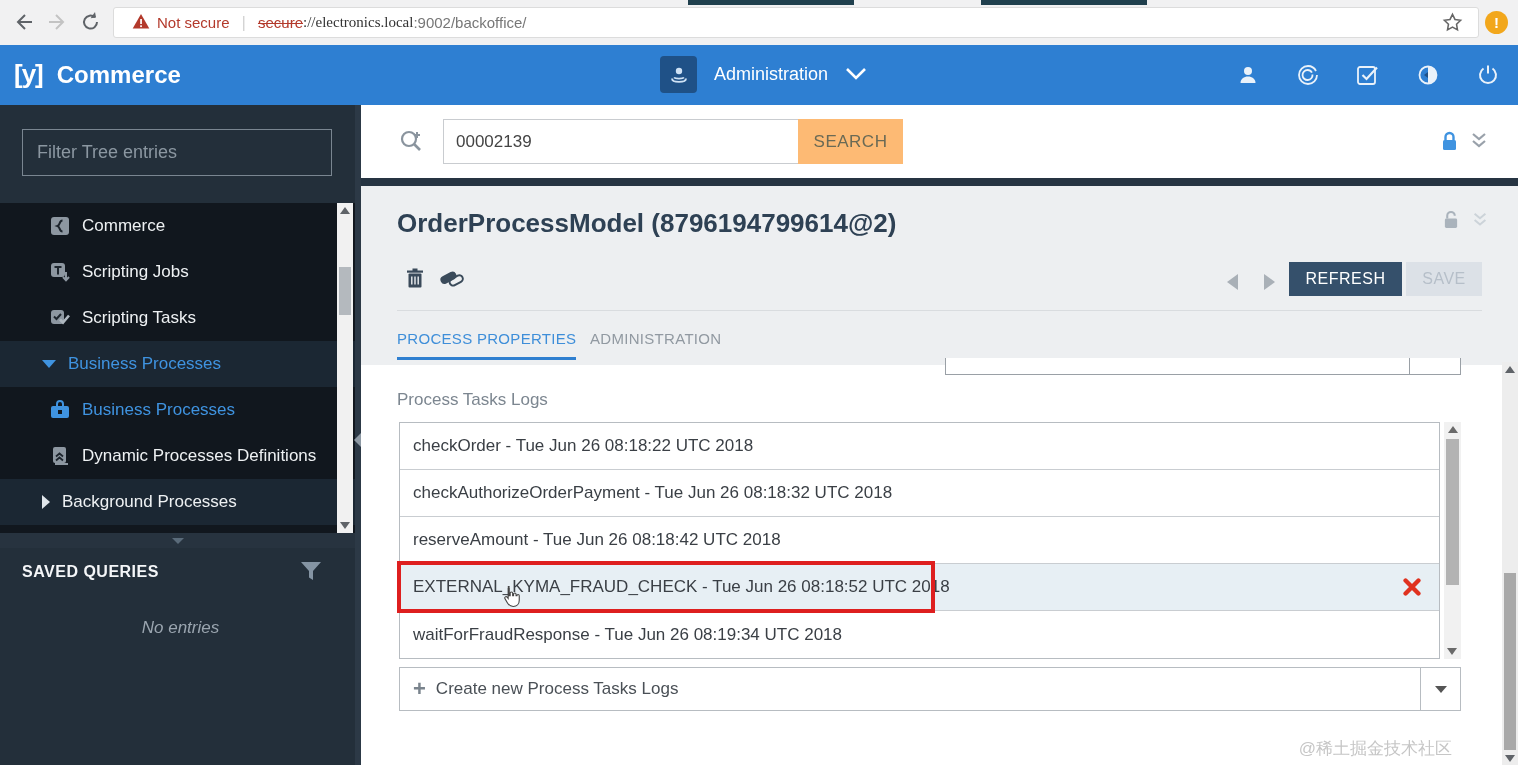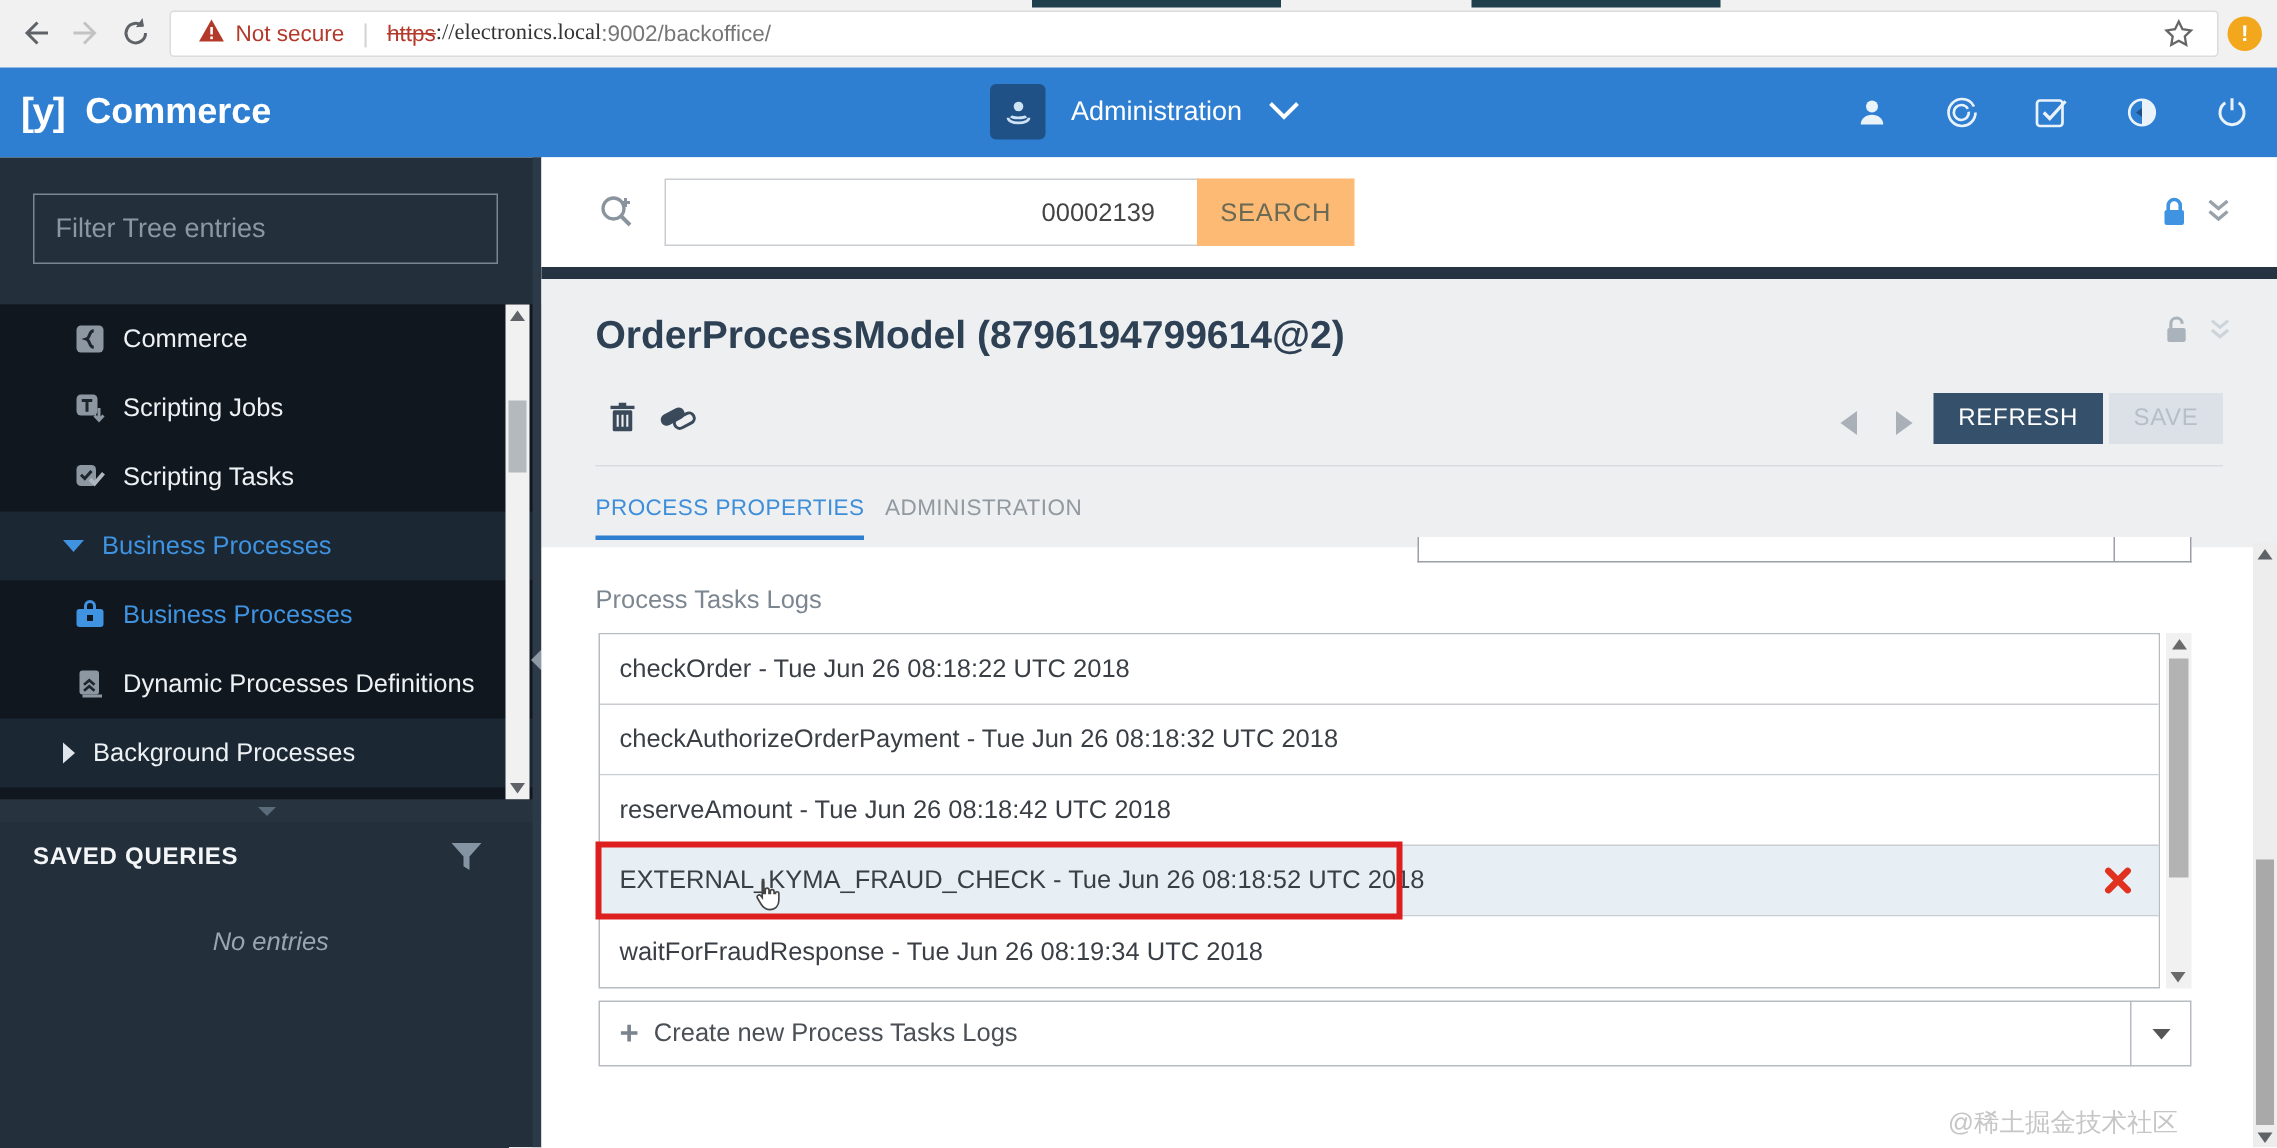--- a/index.html
+++ b/index.html
@@ -63,21 +63,21 @@
   .no-queries { position:absolute; left:0; top:513px; width:361px; text-align:center; font-style:italic; color:#9aa5af; font-size:17px; }
   .splitter { position:absolute; left:355px; top:105px; width:6px; height:660px; background:#2c3946; }
   .splitter .handle { position:absolute; left:-1px; top:328px; width:0; height:0;
         border-top:7px solid transparent; border-bottom:7px solid transparent; border-right:7px solid #8d99a4; }
 
   
   .main { position:absolute; left:361px; top:105px; width:1157px; height:660px; background:#fff; }
   .search-row { position:absolute; left:0; top:0; width:1157px; height:73px; background:#fff; }
   .adv-search { position:absolute; left:36px; top:22px; }
   .search-input { position:absolute; left:82px; top:14px; width:356px; height:45px; border:1px solid #c9ccd0;
-                  font-size:17px; color:#444; padding:0 28px; font-family:inherit;text-align:right; }
+                  font-size:17px; color:#444; padding:0 12px; font-family:inherit; }
   .search-btn { position:absolute; left:437px; top:14px; width:105px; height:45px; background:#fdba74; border:none;
                 font-size:17px; color:#6a6a55; letter-spacing:.5px; font-family:inherit; }
   .lock-blue { position:absolute; left:1080px; top:26px; }
   .dbl-chev { position:absolute; left:1108px; top:26px; }
   .dark-bar { position:absolute; left:0; top:73px; width:1157px; height:8px; background:#263442; }
 
   .ed-head { position:absolute; left:0; top:81px; width:1157px; height:64px; background:#edeff1; }
   .ed-title { position:absolute; left:36px; top:22px; font-size:26px; font-weight:bold; color:#2e4154;text-align:center; }
   .ed-lock { position:absolute; left:1082px; top:24px; }
   .ed-chev { position:absolute; left:1110px; top:25px; }
@@ -157,21 +157,21 @@
     <div class="addr">
       <span class="warn">
         <svg width="18" height="17" viewBox="0 0 18 17">
             <path d="M9 1l8.3 14.6H.7z" fill="#b3392b"></path>
             <rect x="8.2" y="6" width="1.7" height="5" fill="#fff"></rect>
             <rect x="8.2" y="12.3" width="1.7" height="1.8" fill="#fff"></rect>
           </svg>
       </span>
       <span class="notsec">Not secure</span>
       <span class="sep">|</span>
-      <span class="scheme">https</span>
+      <span class="scheme">secure</span>
       <span class="host">://electronics.local</span>
       <span class="path">:9002/backoffice/</span>
       <span class="star">
         <svg width="23" height="23" viewBox="0 0 24 24">
             <path d="M12 3.5l2.6 5.3 5.9.9-4.3 4.1 1 5.9-5.2-2.8-5.2 2.8 1-5.9-4.3-4.1 5.9-.9z" fill="none" stroke="#666" stroke-width="1.6"></path>
           </svg>
       </span>
     </div>
     <div class="ext-badge">!</div>
   </div>

